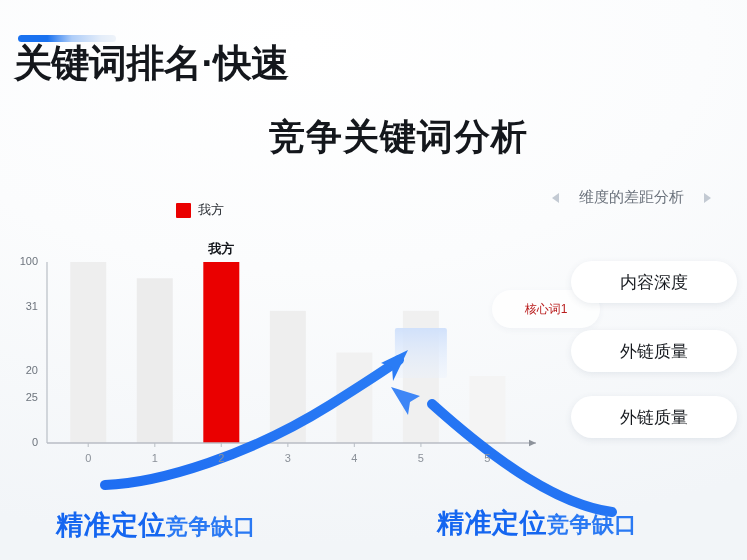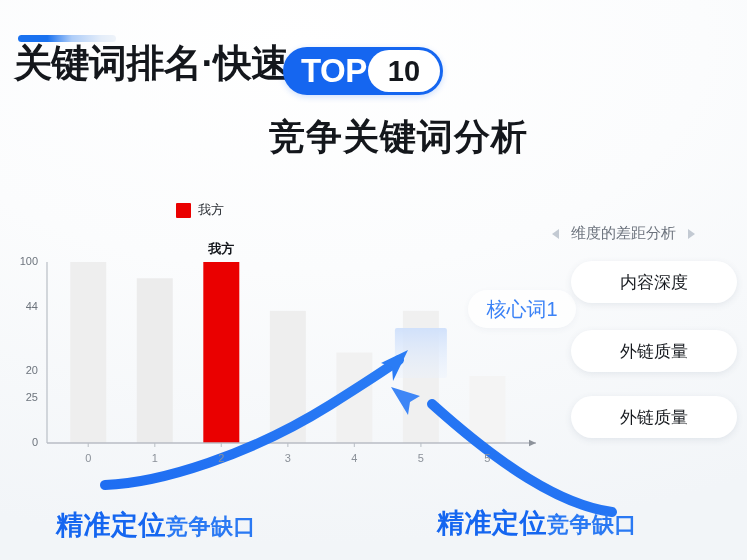--- a/index.html
+++ b/index.html
@@ -77,45 +77,45 @@
     display: flex; align-items: center; gap: 7px;
   }
   .legend .swatch {
     width: 15px; height: 15px; background: #ea0000; border-radius: 1px;
   }
   .legend .lg-text { font-size: 13px; color: #2a2e34; }
 
   
   .right-head {
     position: absolute; left: 552px; top: 188px;
-    display: flex; align-items: center; gap: 12px;
-    font-size: 15px; color: #6b727c; margin-top: 36px;
+    display: flex; align-items: center; gap: 20px;
+    font-size: 15px; color: #6b727c;
   }
   .tri { width: 0; height: 0; }
   .tri.left  { border-top: 5px solid transparent; border-bottom: 5px solid transparent; border-right: 7px solid #c3cad3; }
   .tri.right { border-top: 5px solid transparent; border-bottom: 5px solid transparent; border-left: 7px solid #c3cad3; }
 
   
   .dim-pill {
     position: absolute; left: 571px; width: 166px; height: 42px;
     background: #ffffff; border-radius: 21px;
     display: flex; align-items: center; justify-content: center;
     font-size: 17px; color: #16191e;
     box-shadow: 0 2px 7px rgba(60,80,110,0.10);
   }
   .dim-pill.p0 { top: 261px; text-align: center; }
   .dim-pill.p1 { top: 330px; }
   .dim-pill.p2 { top: 396px; }
 
   .ghost-pill {
-    position: absolute; left: 468px; top: 290px;
+    position: absolute; left: 492px; top: 290px;
     width: 108px; height: 38px;
     background: rgba(255,255,255,0.72); border-radius: 19px;
     display: flex; align-items: center; justify-content: center;
-    font-size: 20px; color: #3b82f6;
+    font-size: 12px; color: #b91c1c;
     box-shadow: 0 2px 6px rgba(60,80,110,0.05);
   }
 
   
   #chart { position: absolute; left: 0; top: 0; }
 
   .axis-label {
     position: absolute;
     font-size: 11px; color: #6d747d;
     text-align: right;
@@ -151,24 +151,20 @@
 <body>
 
 <div id="stage">
 
   <div class="accent-bar"></div>
 
   <div class="headline">
     <span class="h-main">关键词排名·快速</span>
   </div>
 
-  <div class="top-pill">
-    <span class="tp-label">TOP</span>
-    <span class="tp-badge">10</span>
-  </div>
 
   <div class="subtitle">竞争关键词分析</div>
 
   <div class="legend">
     <span class="swatch"></span>
     <span class="lg-text">我方</span>
   </div>
 
   <div class="right-head">
     <span class="tri left"></span>
@@ -228,21 +224,21 @@
     <span class="bc-soft">竞争缺口</span>
   </div>
   <div class="bottom-cap c1">
     <span class="bc-strong">精准定位</span>
     <span class="bc-soft">竞争缺口</span>
   </div>
 
 <div class="axis-label" style="left: 8px; width: 30px; top: 436px;">0</div>
     <div class="axis-label" style="left: 8px; width: 30px; top: 390.75px;">25</div>
     <div class="axis-label" style="left: 8px; width: 30px; top: 363.6px;">20</div>
-    <div class="axis-label" style="left: 8px; width: 30px; top: 300.25px;">44</div>
+    <div class="axis-label" style="left: 8px; width: 30px; top: 300.25px;">31</div>
     <div class="axis-label" style="left: 8px; width: 30px; top: 255px;">100</div>
     <div class="x-label" style="left: 78.249px; top: 452px;">0</div>
     <div class="x-label" style="left: 144.78px; top: 452px;">1</div>
     <div class="x-label" style="left: 211.31px; top: 452px;">2</div>
     <div class="bar-tag" style="left: 191.31px; top: 240px;">我方</div>
     <div class="x-label" style="left: 277.841px; top: 452px;">3</div>
     <div class="x-label" style="left: 344.371px; top: 452px;">4</div>
     <div class="x-label" style="left: 410.902px; top: 452px;">5</div>
     <div class="x-label" style="left: 477.433px; top: 452px;">5</div>
   </div>

